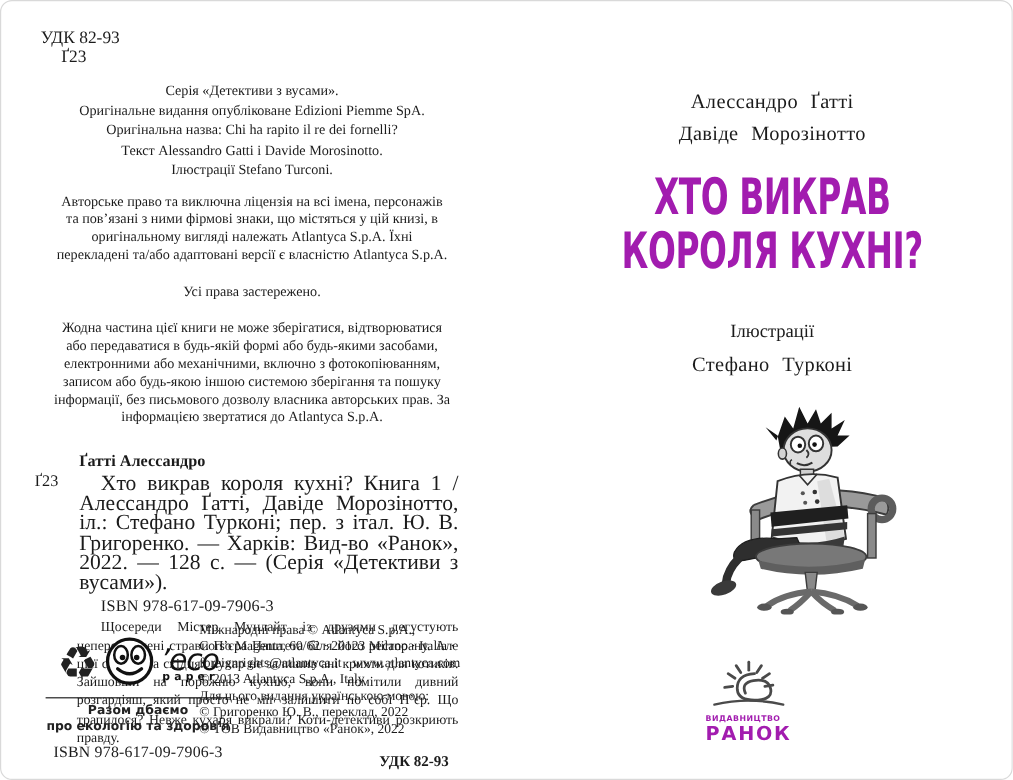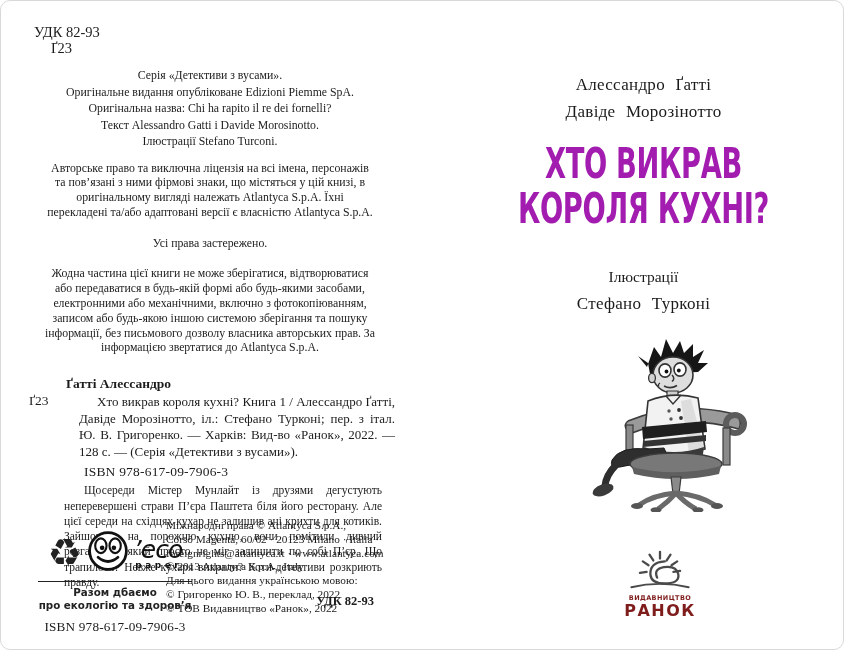--- a/index.html
+++ b/index.html
@@ -16,21 +16,21 @@
   .code-top{font-size:14.5px;line-height:15.5px;margin-left:22px}
   .series{margin-top:12px;text-align:center;font-size:11.8px;line-height:15.5px}
   .series div{margin-top:1px}
   .para{margin:16px;text-align:center;font-size:11.8px;line-height:14.8px}
   .lic{margin-top:11px}
   .rr{margin-top:7px}
   .nopart{margin-top:9px}
   .catalog{margin-top:21px;position:relative}
   .cat-author{font-weight:bold;font-size:13.5px;margin-left:37px}
   .cat-code{position:absolute;left:0px;top:17px;font-size:13.5px}
-  .cat-entry{margin:2px 0 0 50px;width:316px;font-size:13px;line-height:16.5px;
+  .cat-entry{margin:2px 0 0 37px;width:316px;font-size:18px;line-height:16.5px;
     text-align:justify;text-indent:18px}
   .cat-isbn{margin:4px 0 0 55px;font-size:13.5px;letter-spacing:.2px}
   .annotation{margin:3px 0 0 35px;width:318px;font-size:11.5px;line-height:15.3px;
     text-align:justify;text-indent:20px}
   .udk-bottom{margin:4px 12px 0 0;width:345px;text-align:right;font-weight:bold;font-size:12.5px}
   
   .eco-cluster{left:33px;top:527px;width:162px;text-align:center}
   .eco-logos{display:flex;align-items:center;justify-content:center;gap:5px;height:50px}
   .recycle{font-family:"DejaVu Sans",sans-serif;font-size:38px;line-height:1;color:#222}
   .eco-brand{text-align:right;line-height:1}
@@ -45,21 +45,21 @@
   
   .intl{left:165px;top:518px;width:230px;font-size:11.3px;line-height:13.8px}
   
   .right-col{left:450px;top:70px;width:385px;text-align:center}
   .author{font-size:17px;line-height:27px;word-spacing:6px;letter-spacing:.3px}
   .title{margin-top:17px;font-family:"DejaVu Sans",sans-serif;font-weight:bold;
     color:#a21caf;font-size:38px;line-height:45px;letter-spacing:-.5px}
   .title div{transform:scale(.72,1.1);transform-origin:50% 50%}
   .illu-label{margin-top:31px;font-size:15.5px;line-height:27px;word-spacing:5px}
   .chef{left:575px;top:336px}
-  .ranok{left:619px;top:547px;width:80px;text-align:center;color:#7f1d1d}
+  .ranok{left:587px;top:547px;width:80px;text-align:left;color:#a21caf}
   .ranok-top{font-family:"DejaVu Sans",sans-serif;font-weight:bold;font-size:6.5px;
     letter-spacing:.4px;margin-top:-2px}
   .ranok-name{font-family:"DejaVu Sans",sans-serif;font-weight:bold;font-size:16px;
     letter-spacing:1.5px;line-height:17px}
 </style>
 </head>
 <body>
 
 <div class="canvas">
 

